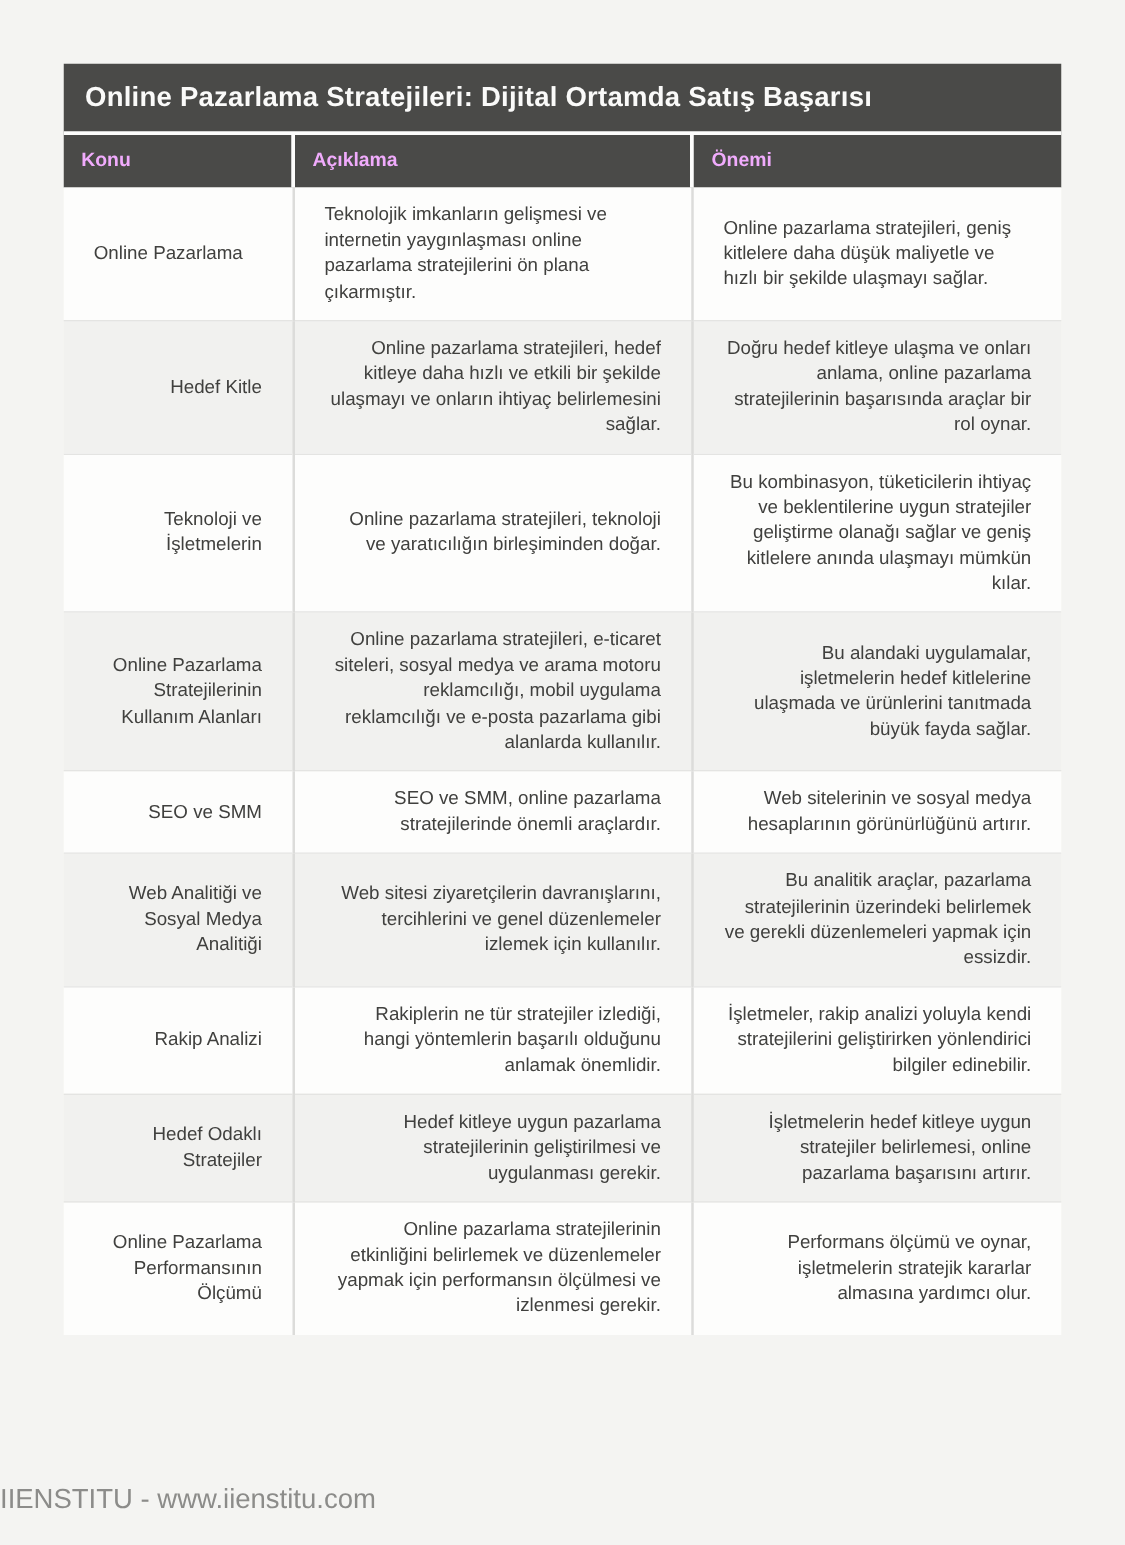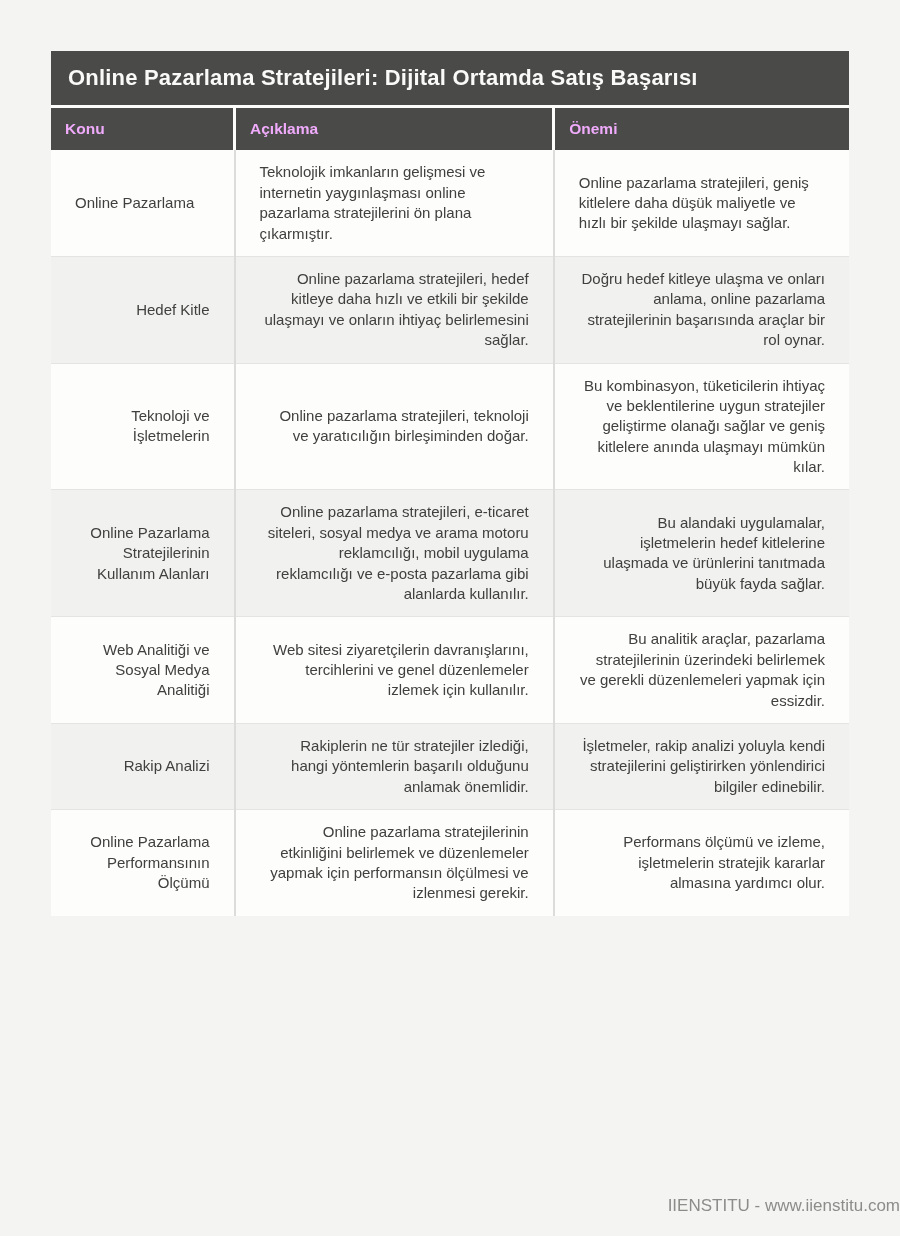--- a/index.html
+++ b/index.html
@@ -58,24 +58,24 @@
     line-height: 1.36;
     vertical-align: middle;
     border-left: 2px solid #dcdcda;
     word-wrap: break-word;
   }
   table.strategies td:first-child { border-left: none; }
   table.strategies tbody tr { background: #fdfdfc; }
   table.strategies tbody tr:nth-child(even) { background: #f1f1ef; }
   table.strategies tbody tr + tr td { border-top: 1px solid #e4e4e2; text-align: right; }
   .footer {
-    text-align: right;
+    text-align: left;
     color: #8c8c8a;
-    font-size: 17px;
-    margin-top: 38px;
+    font-size: 22px;
+    margin-top: 28px;
   }
 </style>
 </head>
 <body>
 
 <div class="page">
   <div class="card">
     <div class="title-bar">Online Pazarlama Stratejileri: Dijital Ortamda Satış Başarısı</div>
     <table class="strategies">
       <colgroup>
@@ -105,31 +105,41 @@
             <td>Teknoloji ve İşletmelerin</td>
             <td>Online pazarlama stratejileri, teknoloji ve yaratıcılığın birleşiminden doğar.</td>
             <td>Bu kombinasyon, tüketicilerin ihtiyaç ve beklentilerine uygun stratejiler geliştirme olanağı sağlar ve geniş kitlelere anında ulaşmayı mümkün kılar.</td>
           </tr>
           <tr>
             <td>Online Pazarlama Stratejilerinin Kullanım Alanları</td>
             <td>Online pazarlama stratejileri, e-ticaret siteleri, sosyal medya ve arama motoru reklamcılığı, mobil uygulama reklamcılığı ve e-posta pazarlama gibi alanlarda kullanılır.</td>
             <td>Bu alandaki uygulamalar, işletmelerin hedef kitlelerine ulaşmada ve ürünlerini tanıtmada büyük fayda sağlar.</td>
           </tr>
           <tr>
+            <td>SEO ve SMM</td>
+            <td>SEO ve SMM, online pazarlama stratejilerinde önemli araçlardır.</td>
+            <td>Web sitelerinin ve sosyal medya hesaplarının görünürlüğünü artırır.</td>
+          </tr>
+          <tr>
             <td>Web Analitiği ve Sosyal Medya Analitiği</td>
             <td>Web sitesi ziyaretçilerin davranışlarını, tercihlerini ve genel düzenlemeler izlemek için kullanılır.</td>
             <td>Bu analitik araçlar, pazarlama stratejilerinin üzerindeki belirlemek ve gerekli düzenlemeleri yapmak için essizdir.</td>
           </tr>
           <tr>
             <td>Rakip Analizi</td>
             <td>Rakiplerin ne tür stratejiler izlediği, hangi yöntemlerin başarılı olduğunu anlamak önemlidir.</td>
             <td>İşletmeler, rakip analizi yoluyla kendi stratejilerini geliştirirken yönlendirici bilgiler edinebilir.</td>
           </tr>
           <tr>
+            <td>Hedef Odaklı Stratejiler</td>
+            <td>Hedef kitleye uygun pazarlama stratejilerinin geliştirilmesi ve uygulanması gerekir.</td>
+            <td>İşletmelerin hedef kitleye uygun stratejiler belirlemesi, online pazarlama başarısını artırır.</td>
+          </tr>
+          <tr>
             <td>Online Pazarlama Performansının Ölçümü</td>
             <td>Online pazarlama stratejilerinin etkinliğini belirlemek ve düzenlemeler yapmak için performansın ölçülmesi ve izlenmesi gerekir.</td>
-            <td>Performans ölçümü ve izleme, işletmelerin stratejik kararlar almasına yardımcı olur.</td>
+            <td>Performans ölçümü ve oynar, işletmelerin stratejik kararlar almasına yardımcı olur.</td>
           </tr>
         </tbody>
     </table>
   </div>
   <div class="footer" style="position:absolute; left:0; top:1158px; width:900px;">IIENSTITU - www.iienstitu.com</div>
 </div>
 
 </body></html>

